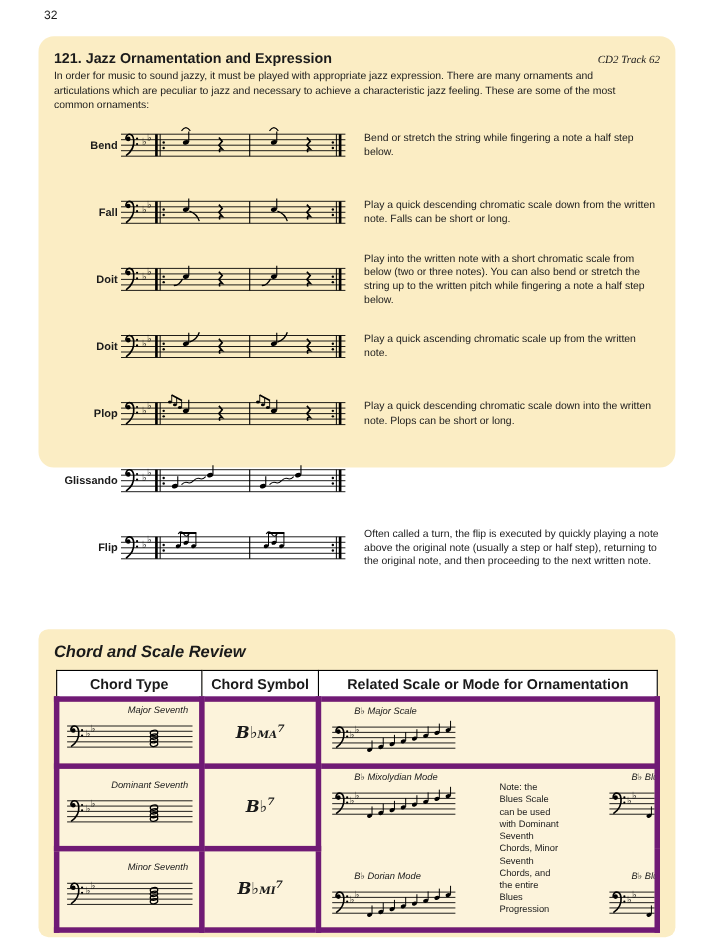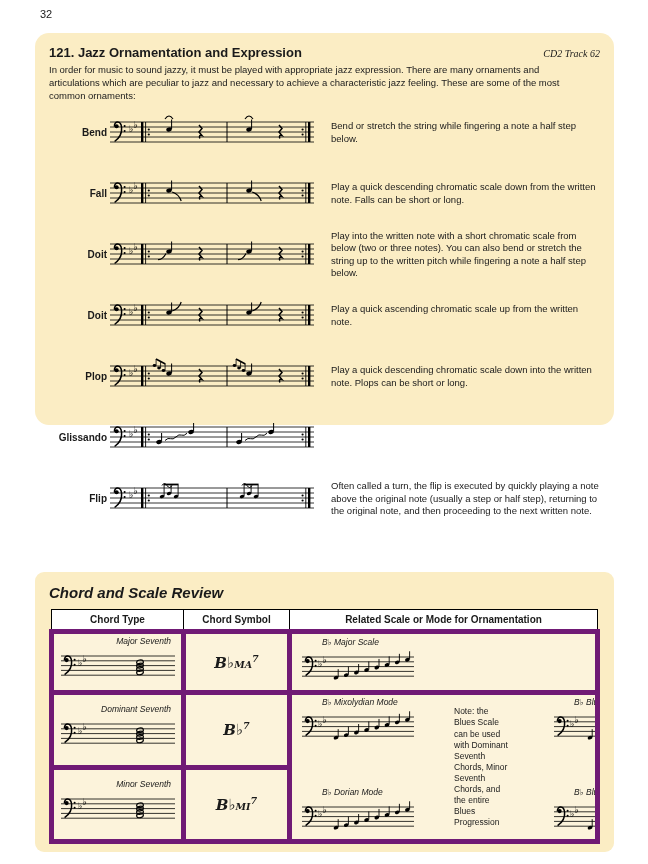--- a/index.html
+++ b/index.html
@@ -27,21 +27,21 @@
   .intro { font-size:9.5px; line-height:1.38; margin-top:3px; width:94%; }
 
   .orn-row { display:flex; align-items:center; height:61px; }
   .orn-label { width:58px; font-weight:bold; font-size:10px; flex:0 0 auto;text-align:right; }
   .orn-staff { width:212px; flex:0 0 auto; line-height:0; }
   .orn-desc { flex:1; font-size:9.5px; line-height:1.32; padding-left:12px; }
 
   .panel-2 h2 { font-size:15px; font-weight:bold; margin-bottom:8px;font-style:italic; }
 
   .review-table { width:100%; border-collapse:collapse; border:1.5px solid #000; table-layout:fixed; }
-  .review-table th { background:#ffffff; border:1px solid #000; font-size:10px; font-weight:bold; padding:4px 2px; text-align:center; }
+  .review-table th { background:#ffffff; border:1px solid #000; font-size:13px; font-weight:bold; padding:4px 2px; text-align:center; }
   .review-table td { border:5px solid #701a75; background:#FCF3DB; padding:2px 4px; vertical-align:middle; overflow:hidden; }
   tr.r1 { height:58px; } tr.r2, tr.r3 { height:70px; }
 
   .ct-label { font-style:italic; font-size:8.5px; text-align:right; padding-right:6px; }
   .ct-cell .staff { line-height:0; }
   .sym-cell { text-align:center; }
   .sym { font-family:"DejaVu Serif","DejaVu Sans",serif; font-style:italic; font-weight:bold; font-size:15px; }
   .sym-qual { font-size:9.5px; }
   .sym-ext { font-size:9.5px; vertical-align:super; }
 

